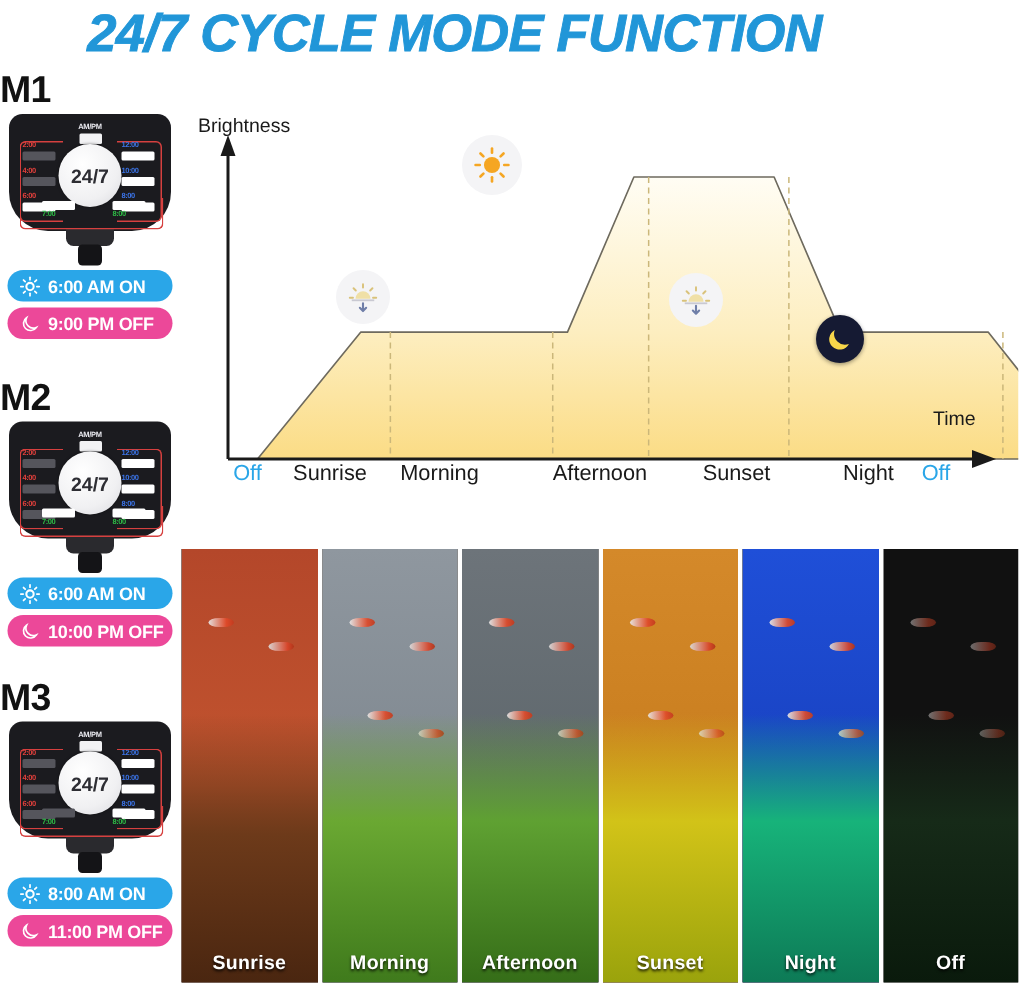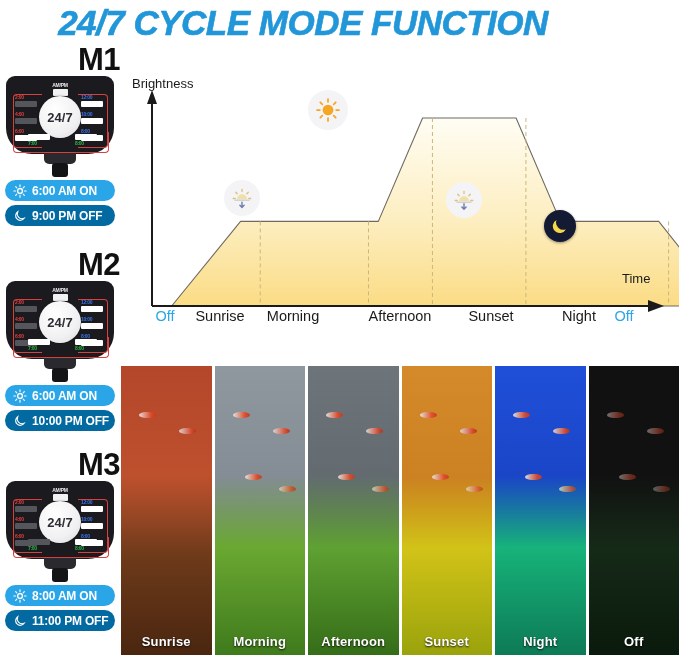--- a/index.html
+++ b/index.html
@@ -17,22 +17,22 @@
     font-size:35px;font-weight:bold;font-style:italic;
     letter-spacing:-0.5px;
     color:#2196d8;
     -webkit-text-stroke:0.6px #2196d8;
     white-space:nowrap;
   }
   
   #left-col{position:absolute;left:0;top:46px;width:120px;height:621px;}
   .mode-block{position:absolute;left:0;width:120px;}
   .mode-title{
-    text-align:right;font-size:31px;font-weight:bold;color:#111;
-    height:28px;line-height:28px;letter-spacing:-0.5px;padding-left:26px;
+    text-align:left;font-size:25px;font-weight:bold;color:#111;
+    height:28px;line-height:28px;letter-spacing:-0.5px;
   }
   
   .device{position:relative;width:108px;height:100px;margin:2px auto 0;}
   .device-body{
     position:absolute;left:0;top:0;width:108px;height:78px;
     background:#1b1b1f;border-radius:9px 9px 26px 26px;
   }
   .device-neck{
     position:absolute;left:38px;top:76px;width:32px;height:12px;
     background:#2a2a2e;border-radius:0 0 5px 5px;
@@ -63,21 +63,21 @@
   .lab-green{color:#2ebb46;}
   .sw-on{background:#ffffff;}
   .sw-off{background:#55555c;}
   
   .pill{
     width:110px;height:21px;border-radius:11px;margin:4px auto 0;
     display:flex;align-items:center;gap:5px;padding-left:8px;box-sizing:border-box;
     font-size:12px;font-weight:bold;color:#ffffff;letter-spacing:-0.2px;
   }
   .pill-on{background:#2aa6e8;}
-  .pill-off{background:#0369a1;}
+  .pill-off{background:#ec4899;}
   .pill-ico{width:14px;height:14px;flex:0 0 14px;display:block;}
   
   #chart{position:absolute;left:124px;top:78px;width:555px;height:258px;}
   #chart svg{display:block;}
   .axis-label{font-size:13px;fill:#1a1a1a;font-family:"Liberation Sans",sans-serif;}
   #xticks{position:absolute;left:124px;top:308px;width:555px;height:24px;}
   .xtick{position:absolute;font-size:14.5px;color:#1a1a1a;white-space:nowrap;transform:translateX(-50%);}
   .xtick.off{color:#2aa6e8;}
   
   .bub{position:absolute;border-radius:50%;display:flex;align-items:center;justify-content:center;}

